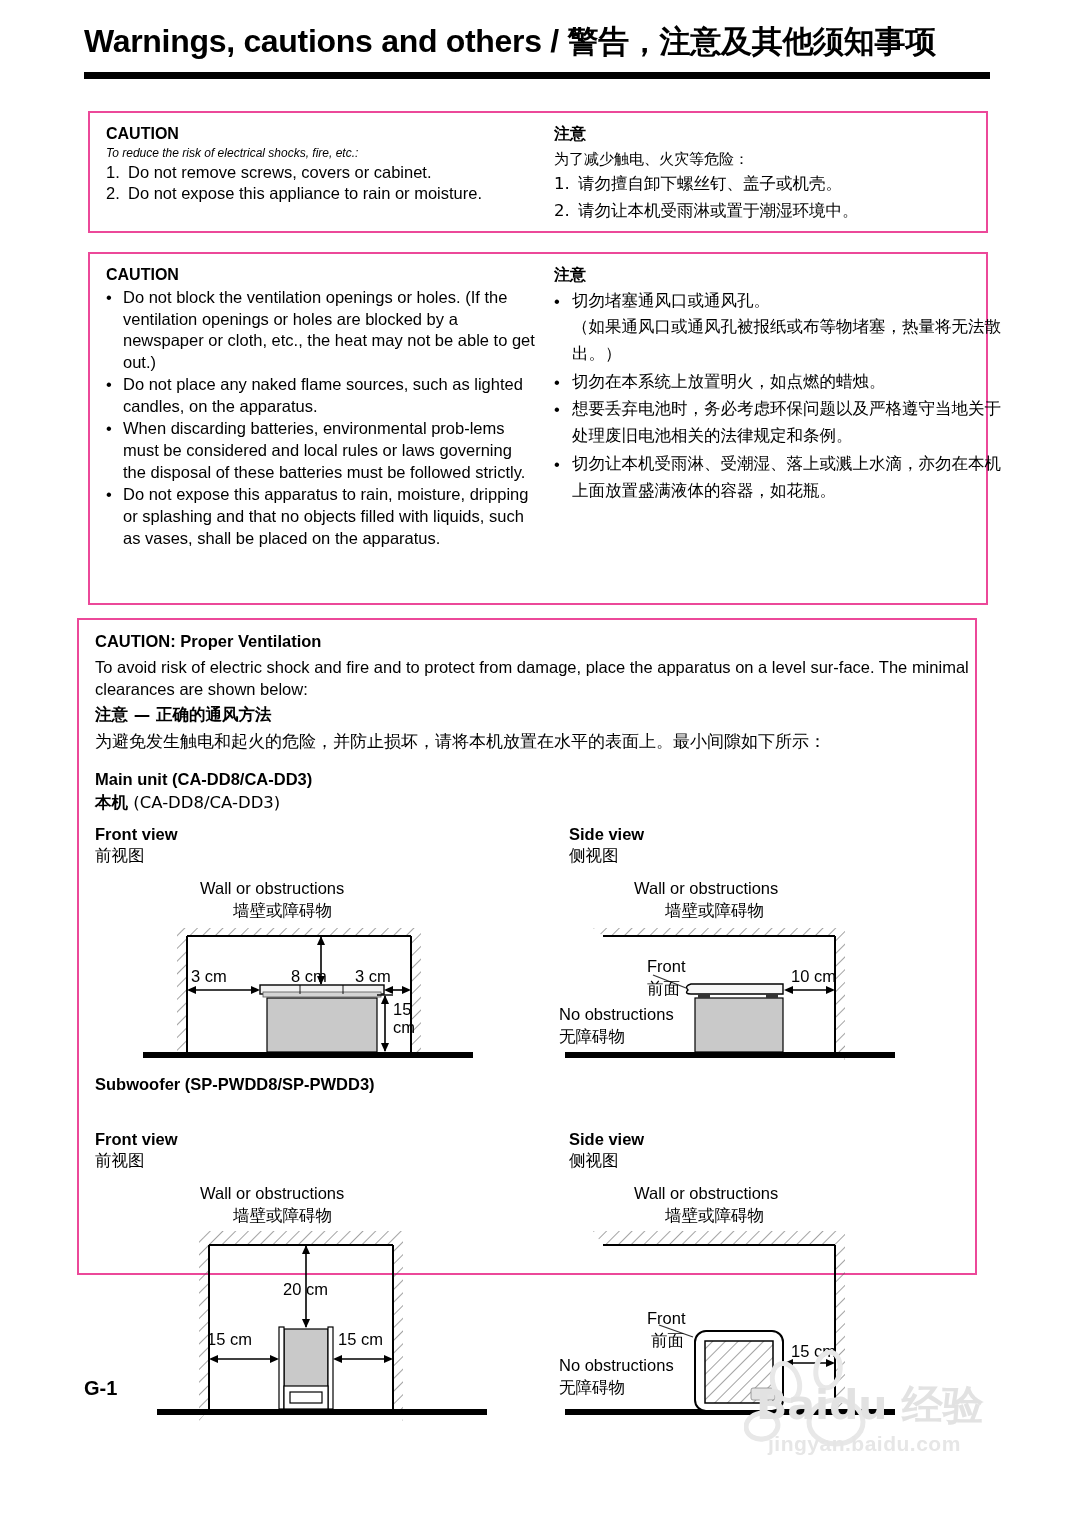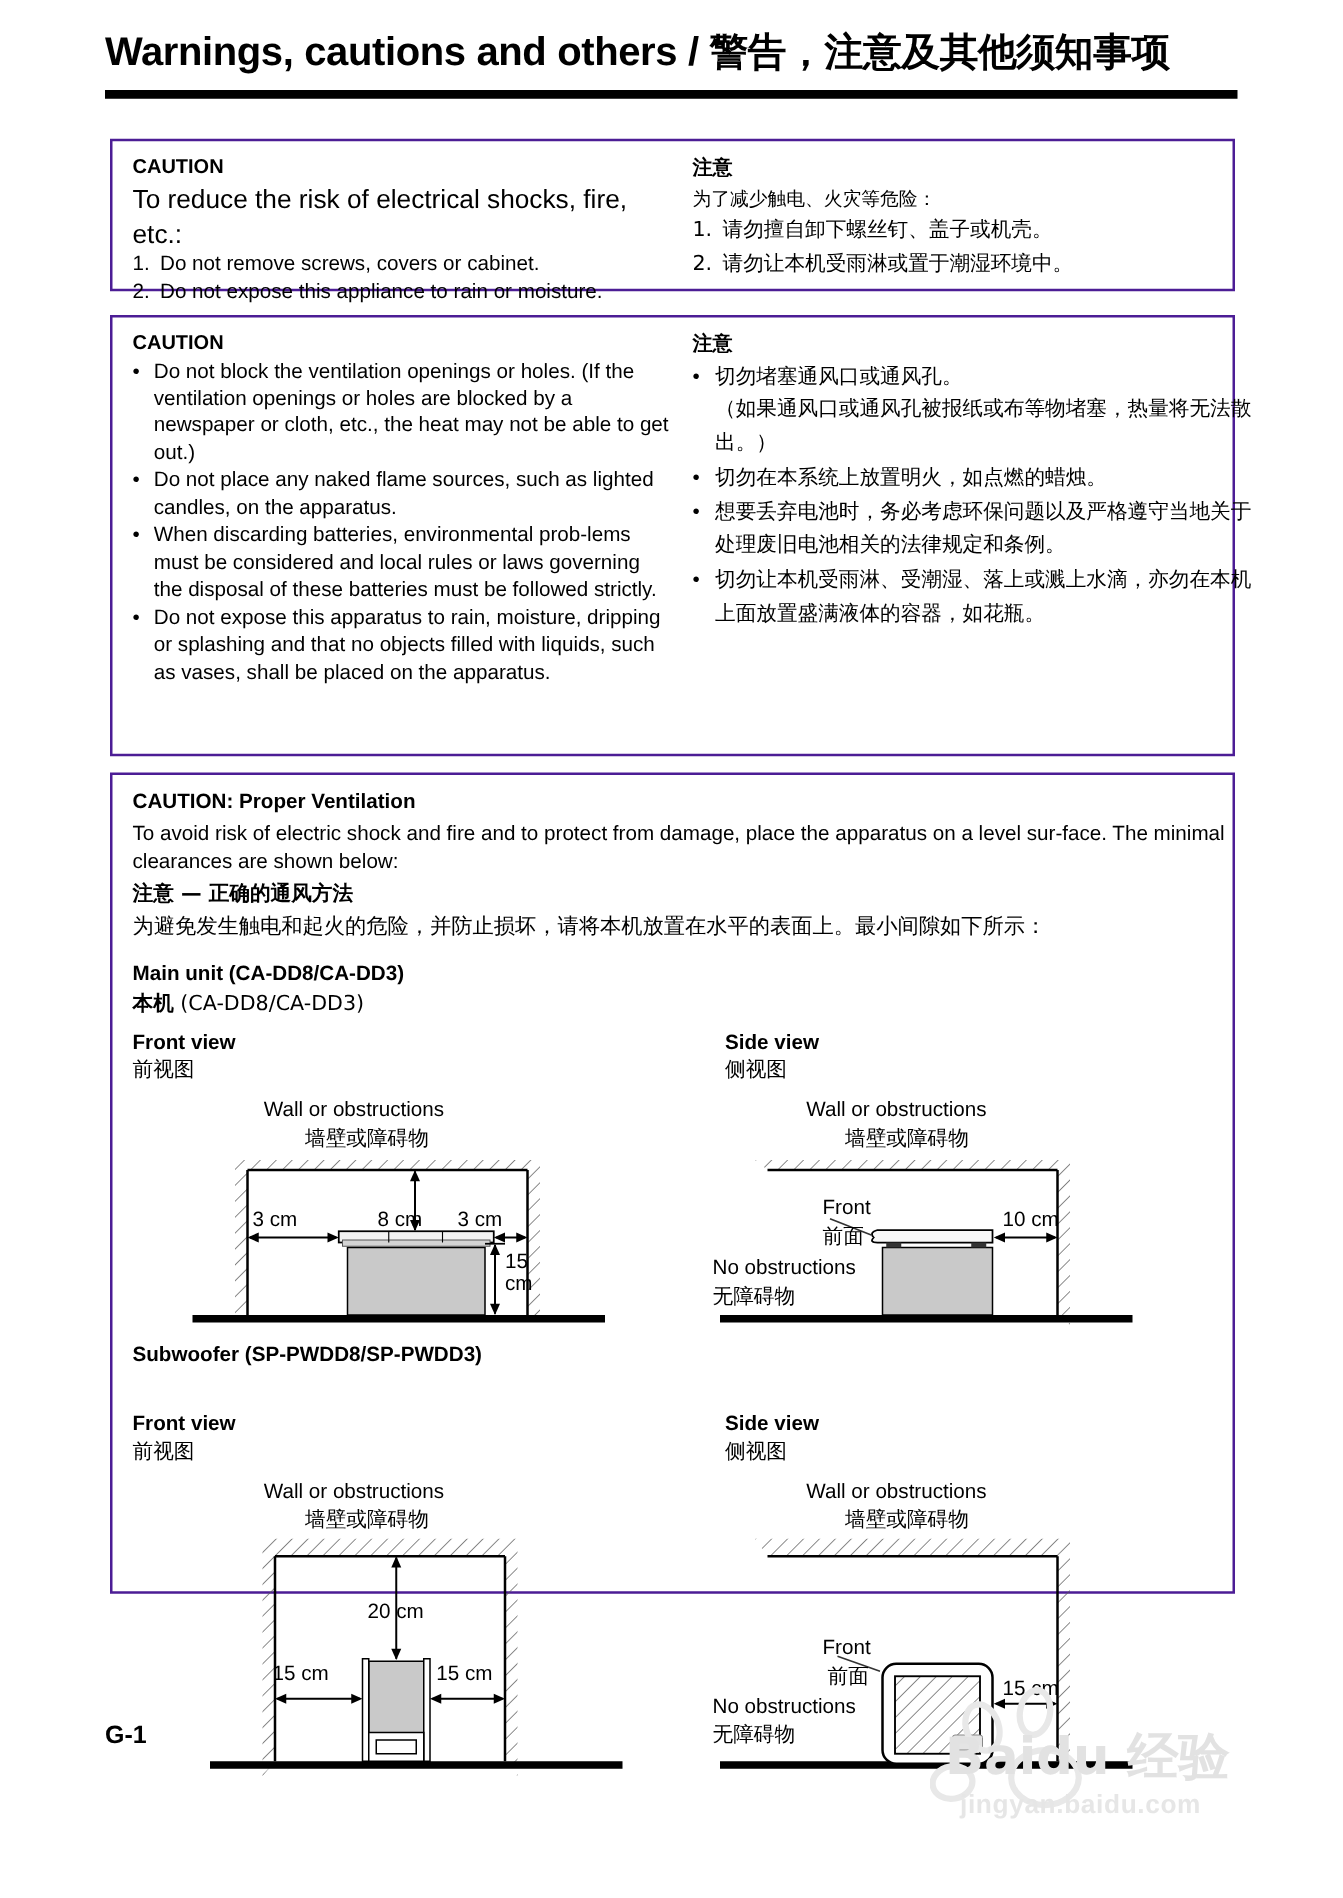--- a/index.html
+++ b/index.html
@@ -17,29 +17,29 @@
   .title-wrap{position:absolute;left:84px;top:24px;width:906px;}
   .title{
     font-size:32px;font-weight:bold;letter-spacing:-0.3px;
     white-space:nowrap;line-height:1.1;
   }
   .title .cn{font-family:"DejaVu Sans",sans-serif;font-weight:bold;font-size:31px;}
   .title-rule{position:absolute;left:84px;top:72px;width:906px;height:7px;background:#000;}
 
   
   .box{
-    position:absolute;border:2px solid #4c1d95;background:#fff;box-sizing:border-box;
+    position:absolute;border:2px solid #ec4899;background:#fff;box-sizing:border-box;
   }
   .box-inner{position:relative;width:100%;height:100%;}
   .col-en{position:absolute;left:16px;top:10px;width:430px;}
   .col-cn{position:absolute;left:464px;top:10px;width:450px;}
 
   .hd{font-size:16px;font-weight:bold;line-height:1.35;margin-bottom:1px;}
   .hd-cn{font-size:16px;font-weight:bold;line-height:1.35;font-family:"DejaVu Sans",sans-serif;margin-bottom:2px;}
-  .ln{font-size:21px;line-height:1.33;}
+  .ln{font-size:12px;line-height:1.33;font-style:italic;}
   .ln-cn{font-size:15px;line-height:1.62;font-family:"DejaVu Sans",sans-serif;}
 
   ul.nl{list-style:none;margin:0;padding:0;}
   ul.nl li{display:flex;font-size:16.5px;line-height:1.33;}
   ul.nl li .num{width:22px;flex:0 0 22px;}
   ul.nl li .txt{flex:1;}
 
   ul.nl-cn{list-style:none;margin:0;padding:0;}
   ul.nl-cn li{display:flex;font-size:16.5px;line-height:1.62;font-family:"DejaVu Sans",sans-serif;}
   ul.nl-cn li .num{width:24px;flex:0 0 24px;}
@@ -181,21 +181,21 @@
           </li>
           <li>
             <span class="bul">•</span>
             <span class="txt">切勿让本机受雨淋、受潮湿、落上或溅上水滴，亦勿在本机上面放置盛满液体的容器，如花瓶。</span>
           </li>
         </ul>
       </div>
     </div>
   </div>
 
-  <div class="box" style="left:88px;top:618px;width:900px;height:657px;">
+  <div class="box" style="left:77px;top:618px;width:900px;height:657px;">
     <div class="box-inner">
 
       <div class="v-pad">
         <div class="v-hd">CAUTION: Proper Ventilation</div>
         <div class="v-body">To avoid risk of electric shock and fire and to protect from damage, place the apparatus on a level sur-face. The minimal clearances are shown below:</div>
         <div class="v-hd-cn">注意 — 正确的通风方法</div>
         <div class="v-body-cn">为避免发生触电和起火的危险，并防止损坏，请将本机放置在水平的表面上。最小间隙如下所示：</div>
       </div>
 
       <div class="unit-hd" style="left:16px;top:148px;">Main unit (CA-DD8/CA-DD3)</div>

